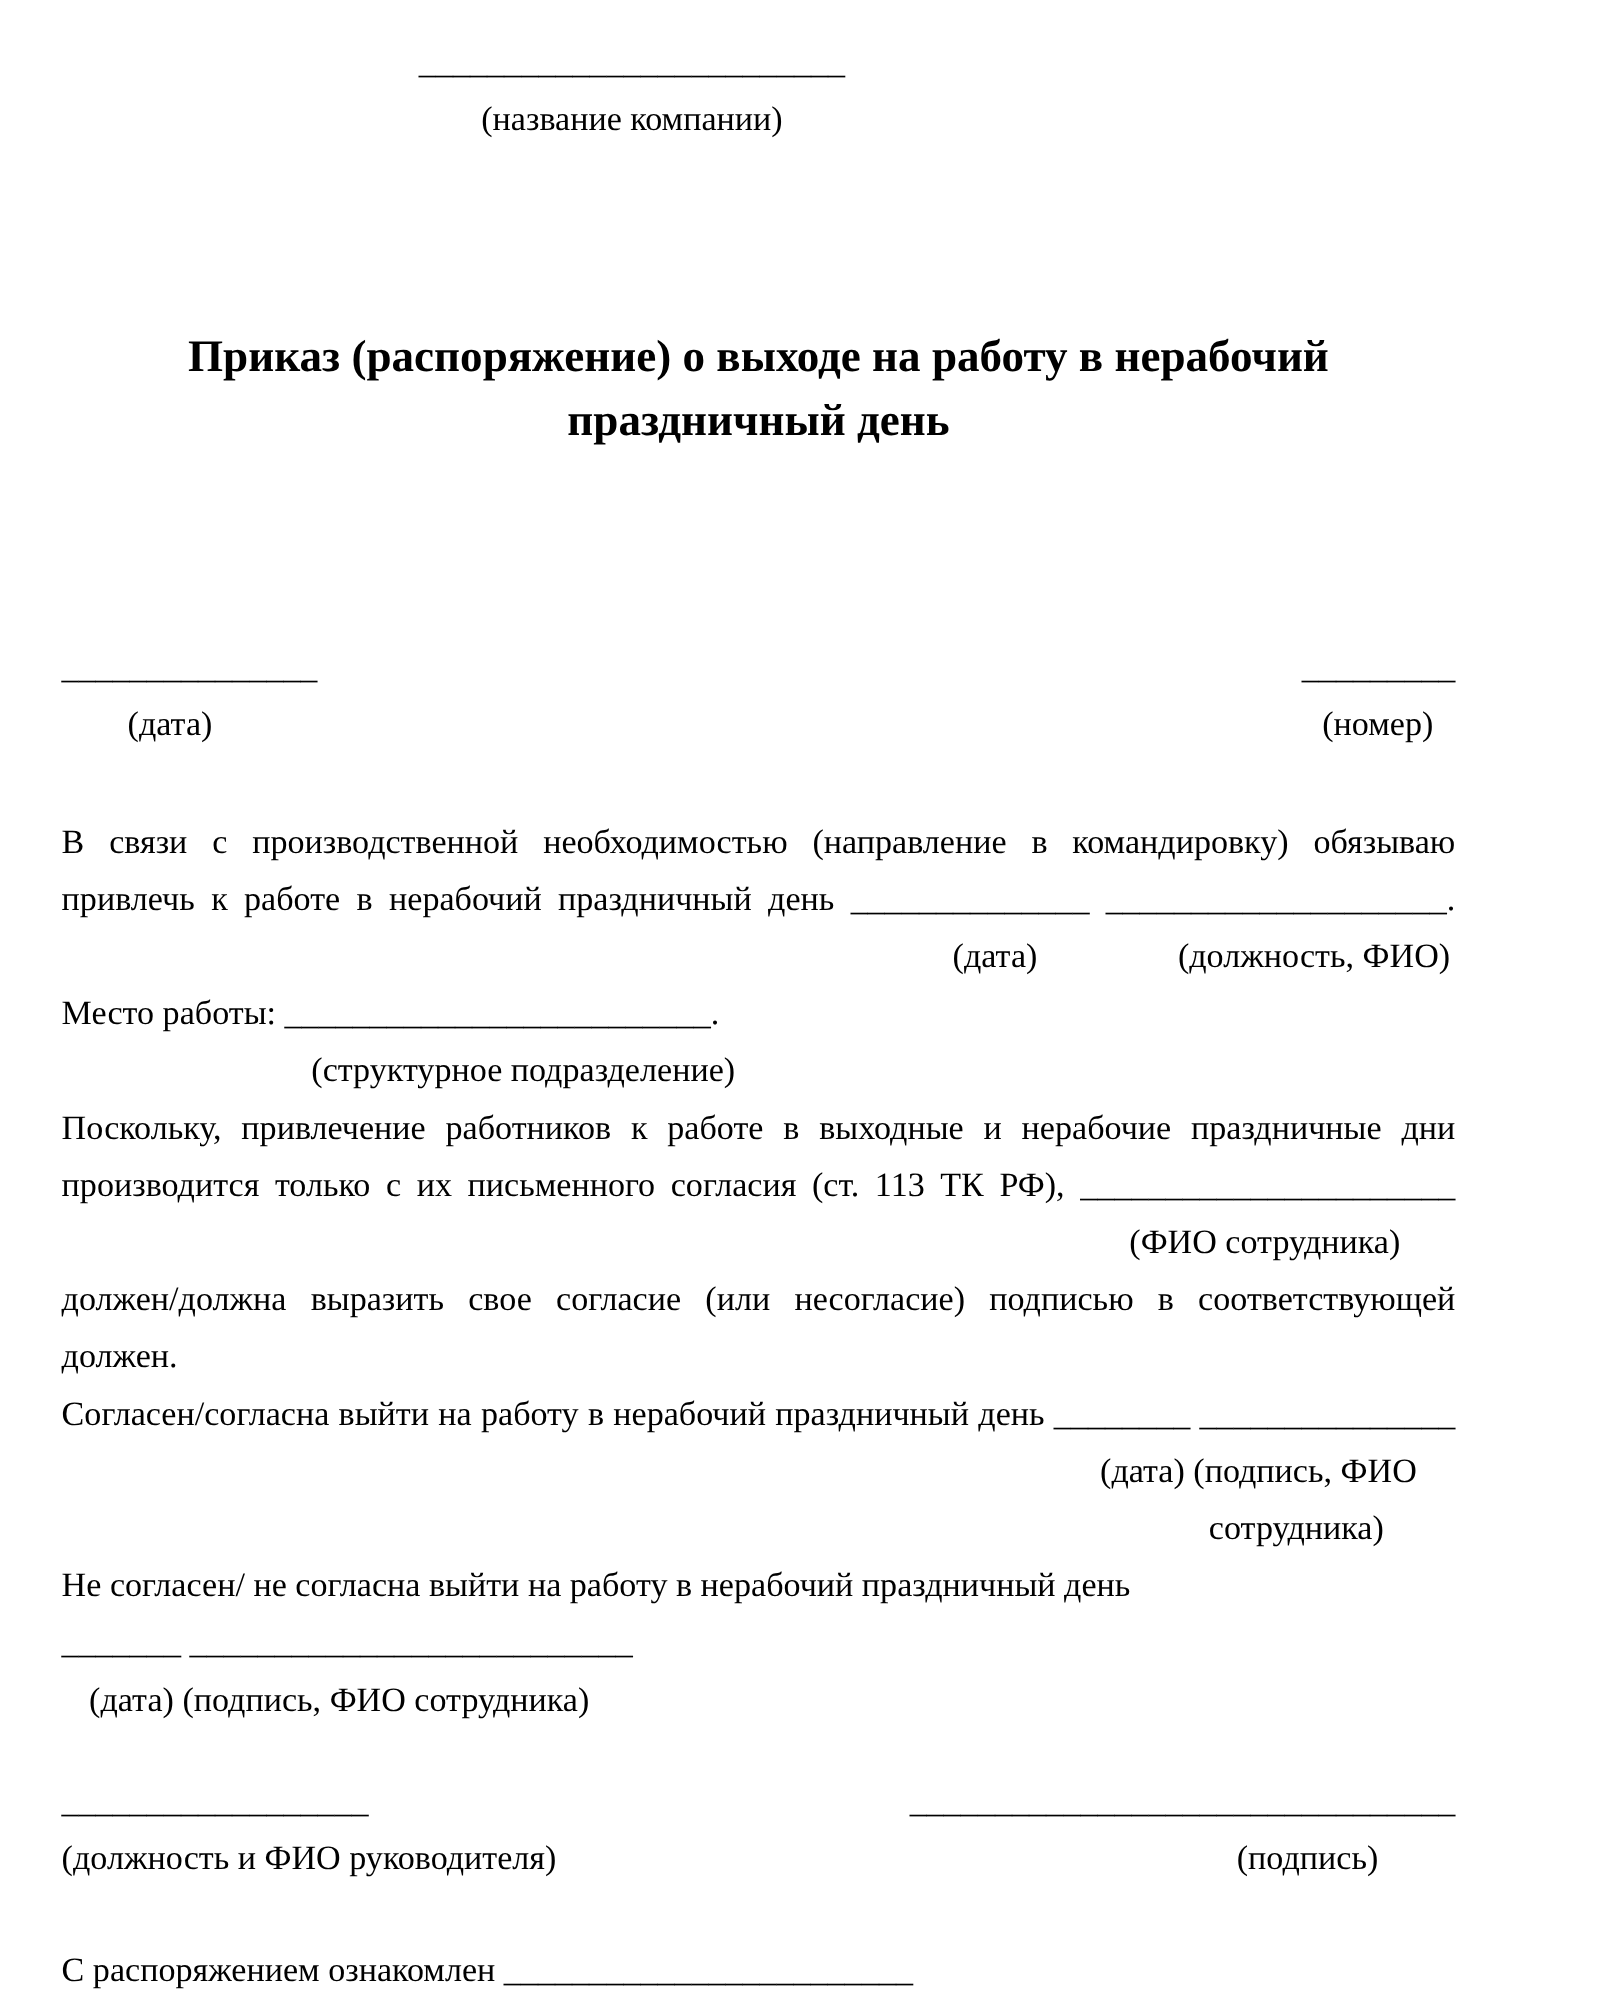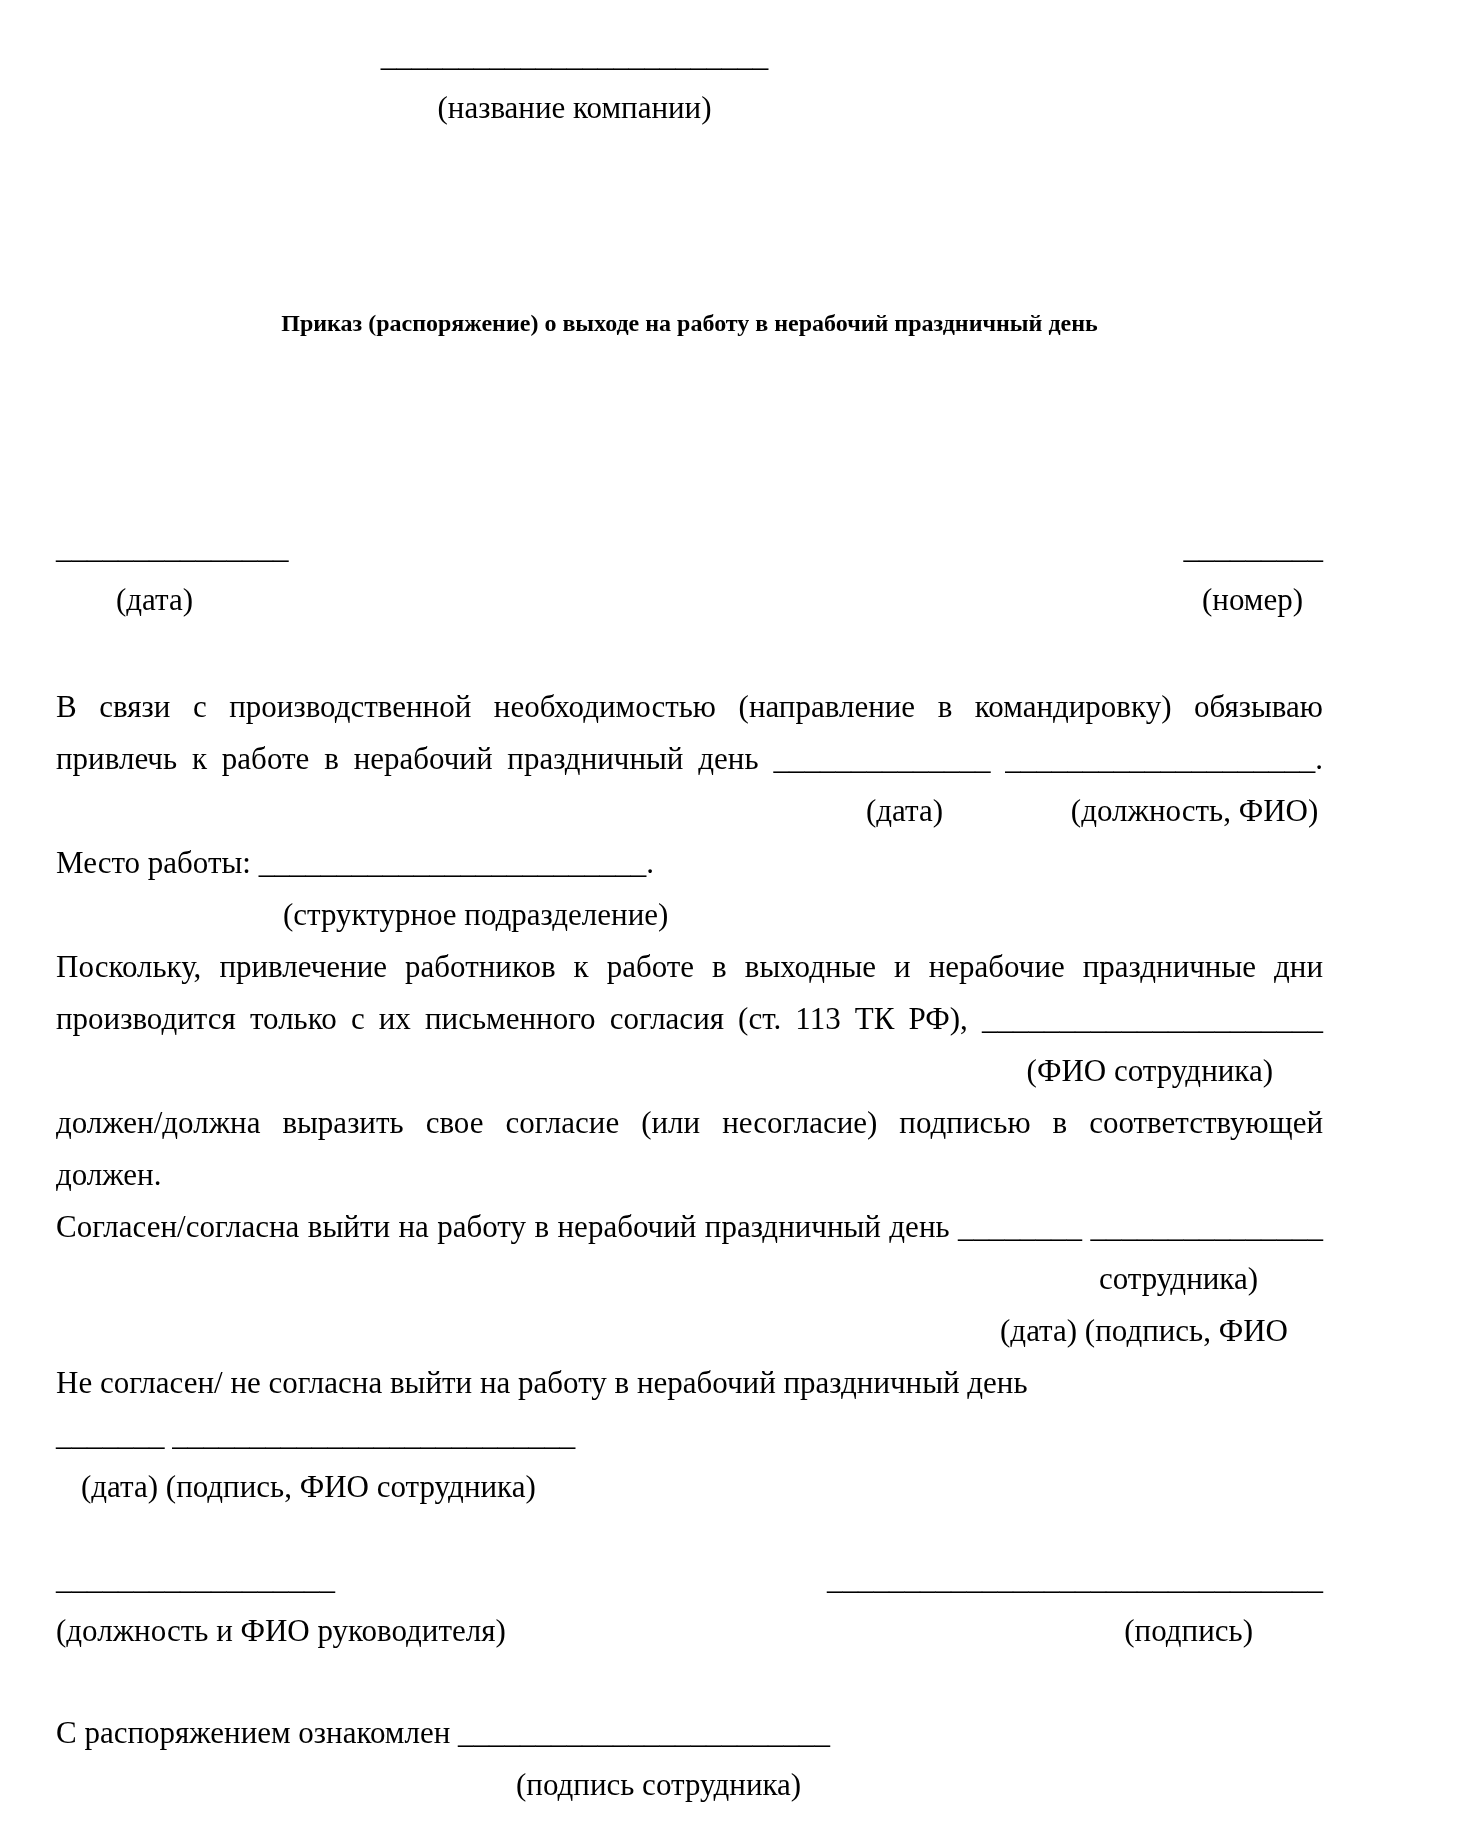--- a/index.html
+++ b/index.html
@@ -19,21 +19,21 @@
   .cap { }
   .just { text-align: justify; text-align-last: justify; }
   .flexrow { display: flex; justify-content: space-between; }
 
   .company-block { text-align: center; margin-right: 230px; }
 
   .title {
     margin-top: 160px;
     font-weight: bold;
     text-align: center;
-    font-size: 24px;
+    font-size: 41px;
     line-height: 58px;
   }
 
   .meta-blanks { margin-top: 170px; }
   .meta-caps .left-cap  { margin-left: 60px; }
   .meta-caps .right-cap { margin-right: 20px; }
 
   .para1 { margin-top: 55px; }
   .p1caps .cap-date { display: inline-block; margin-left: 810px; }
   .p1caps .cap-pos  { display: inline-block; margin-left: 120px; }
@@ -91,22 +91,22 @@
   <div>
     <div class="just">Поскольку, привлечение работников к работе в выходные и нерабочие праздничные дни</div>
     <div class="just">производится только с их письменного согласия (ст. 113 ТК РФ), ______________________</div>
     <div class="cap fio-caption">(ФИО сотрудника)</div>
     <div class="just">должен/должна выразить свое согласие (или несогласие) подписью в соответствующей</div>
     <div>должен.</div>
   </div>
 
   <div>
     <div class="just">Согласен/согласна выйти на работу в нерабочий праздничный день ________ _______________</div>
+    <div class="cap agree-cap1">(дата) (подпись, ФИО</div>
     <div class="cap agree-cap2">сотрудника)</div>
-    <div class="cap agree-cap1">(дата) (подпись, ФИО</div>
   </div>
 
   <div>
     <div>Не согласен/ не согласна выйти на работу в нерабочий праздничный день</div>
     <div>_______ __________________________</div>
     <div class="cap disagree-caption">(дата) (подпись, ФИО сотрудника)</div>
   </div>
 
   <div class="sig-row">
     <div class="flexrow">

